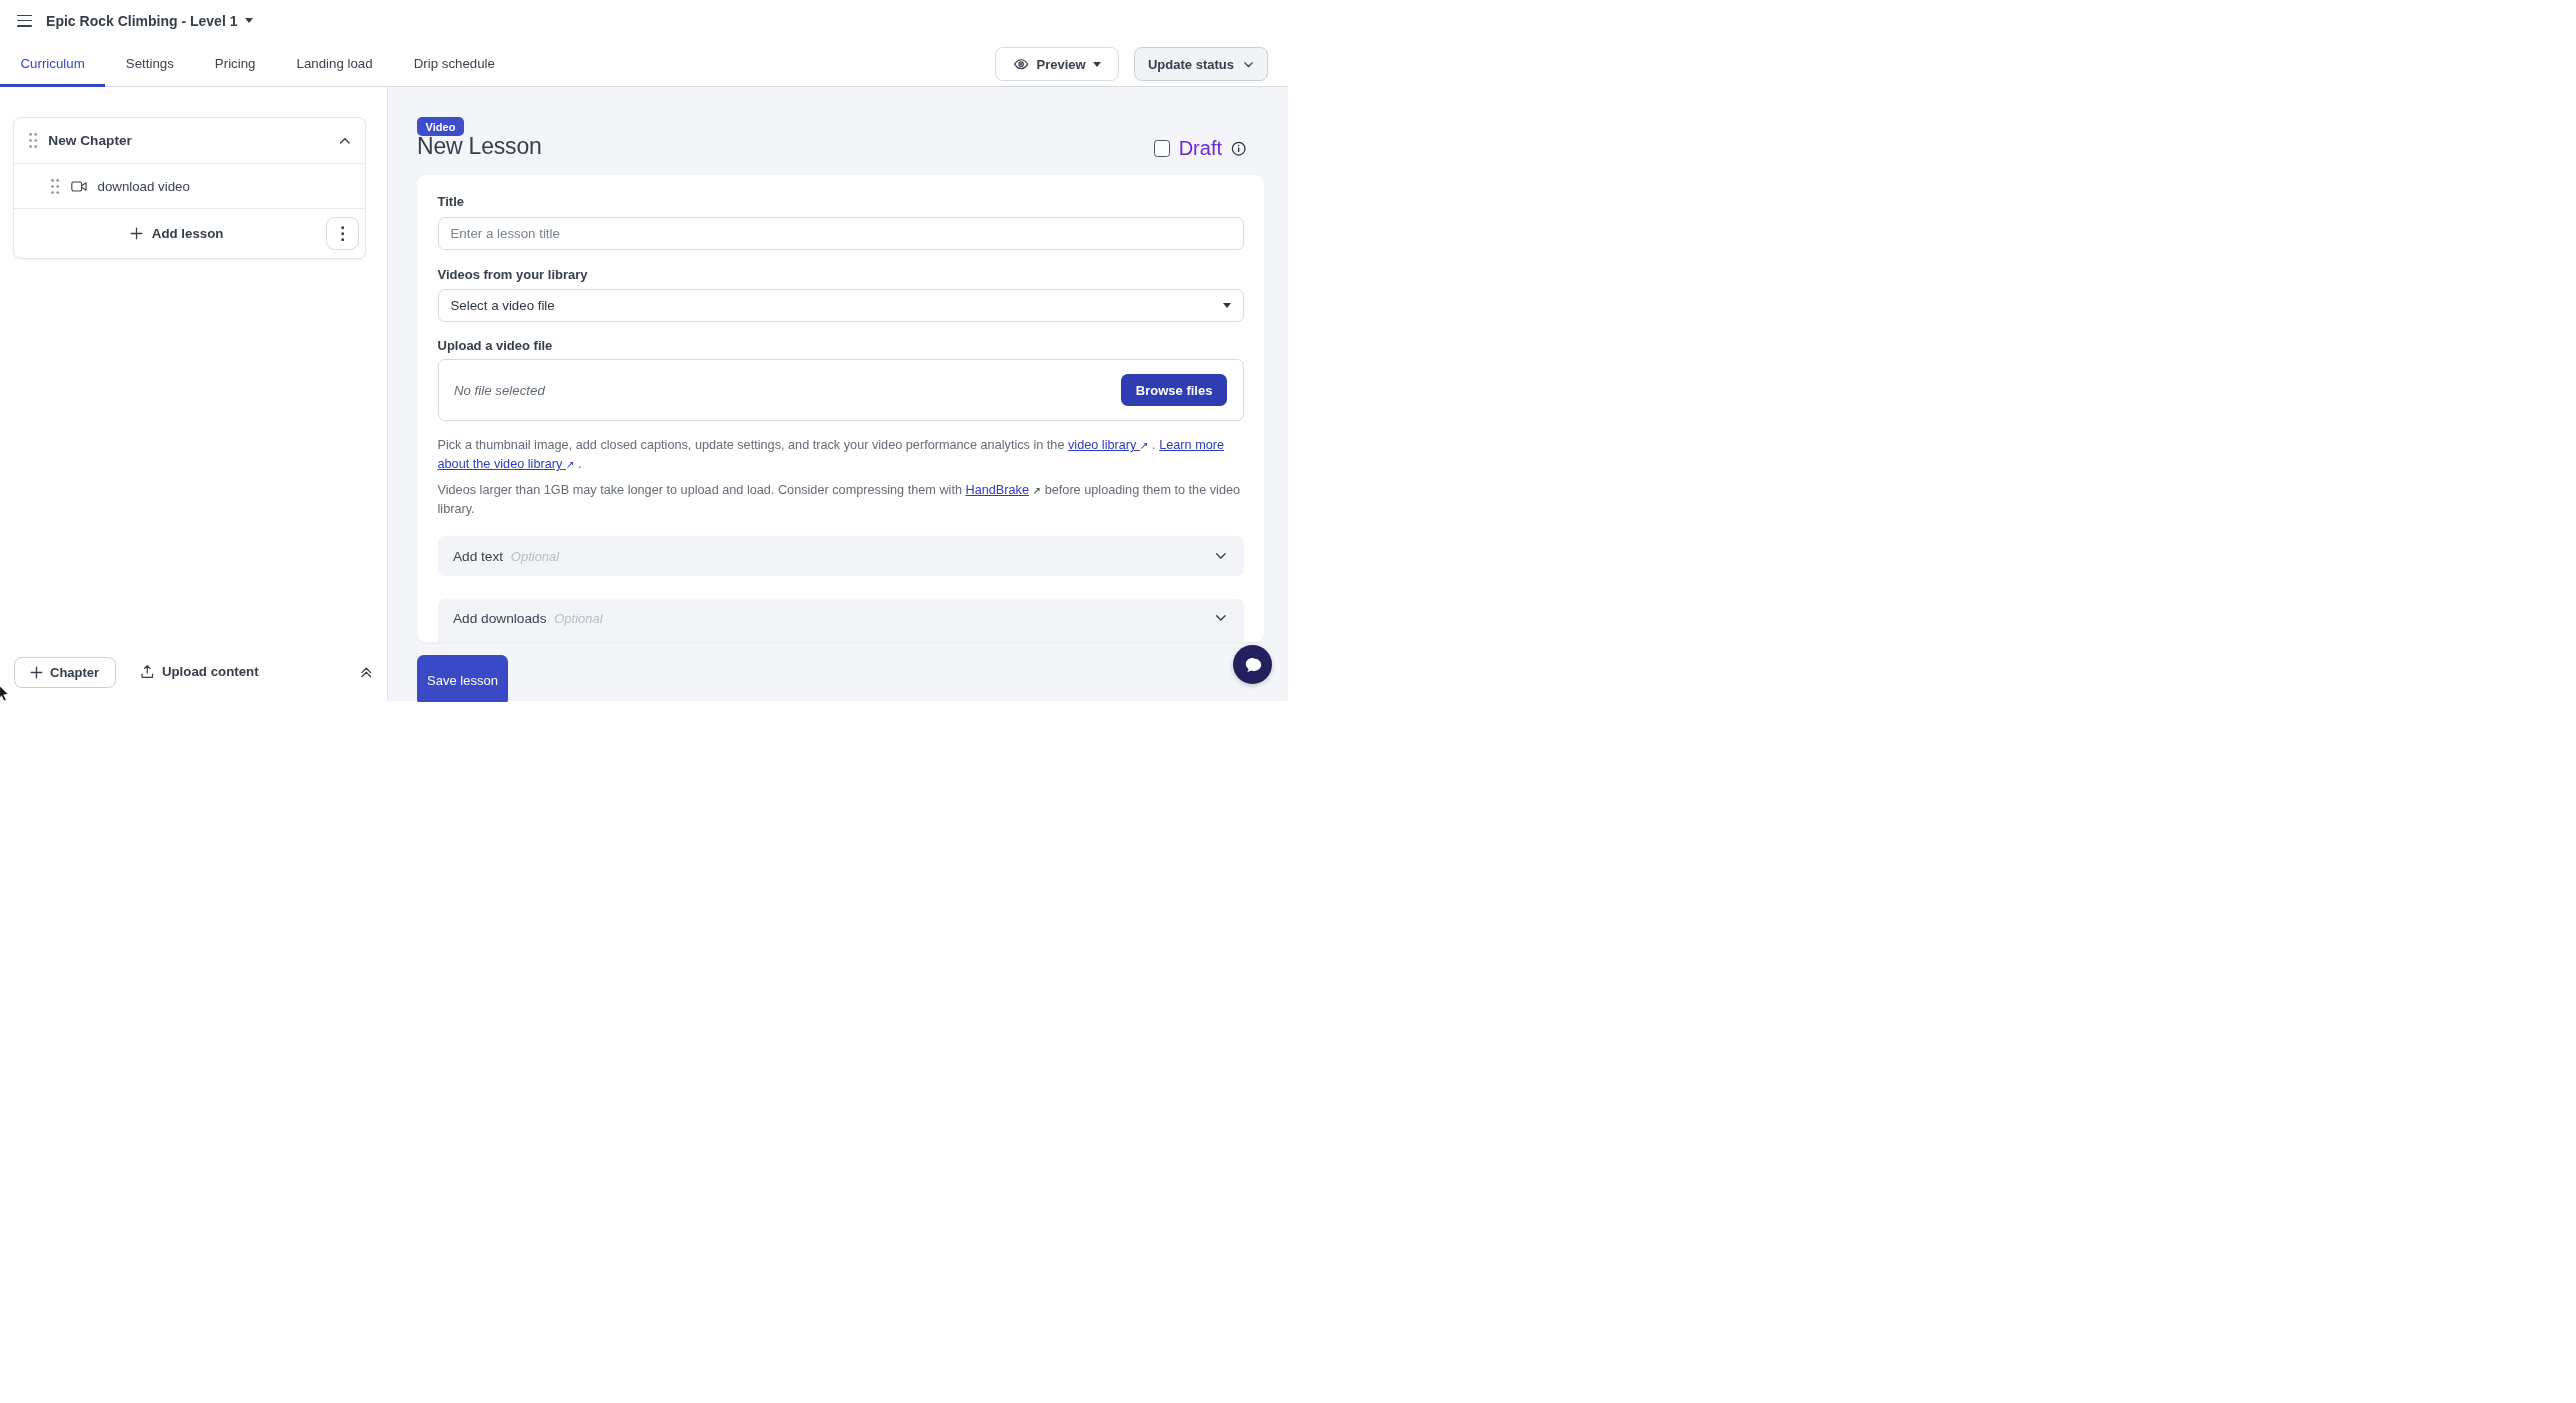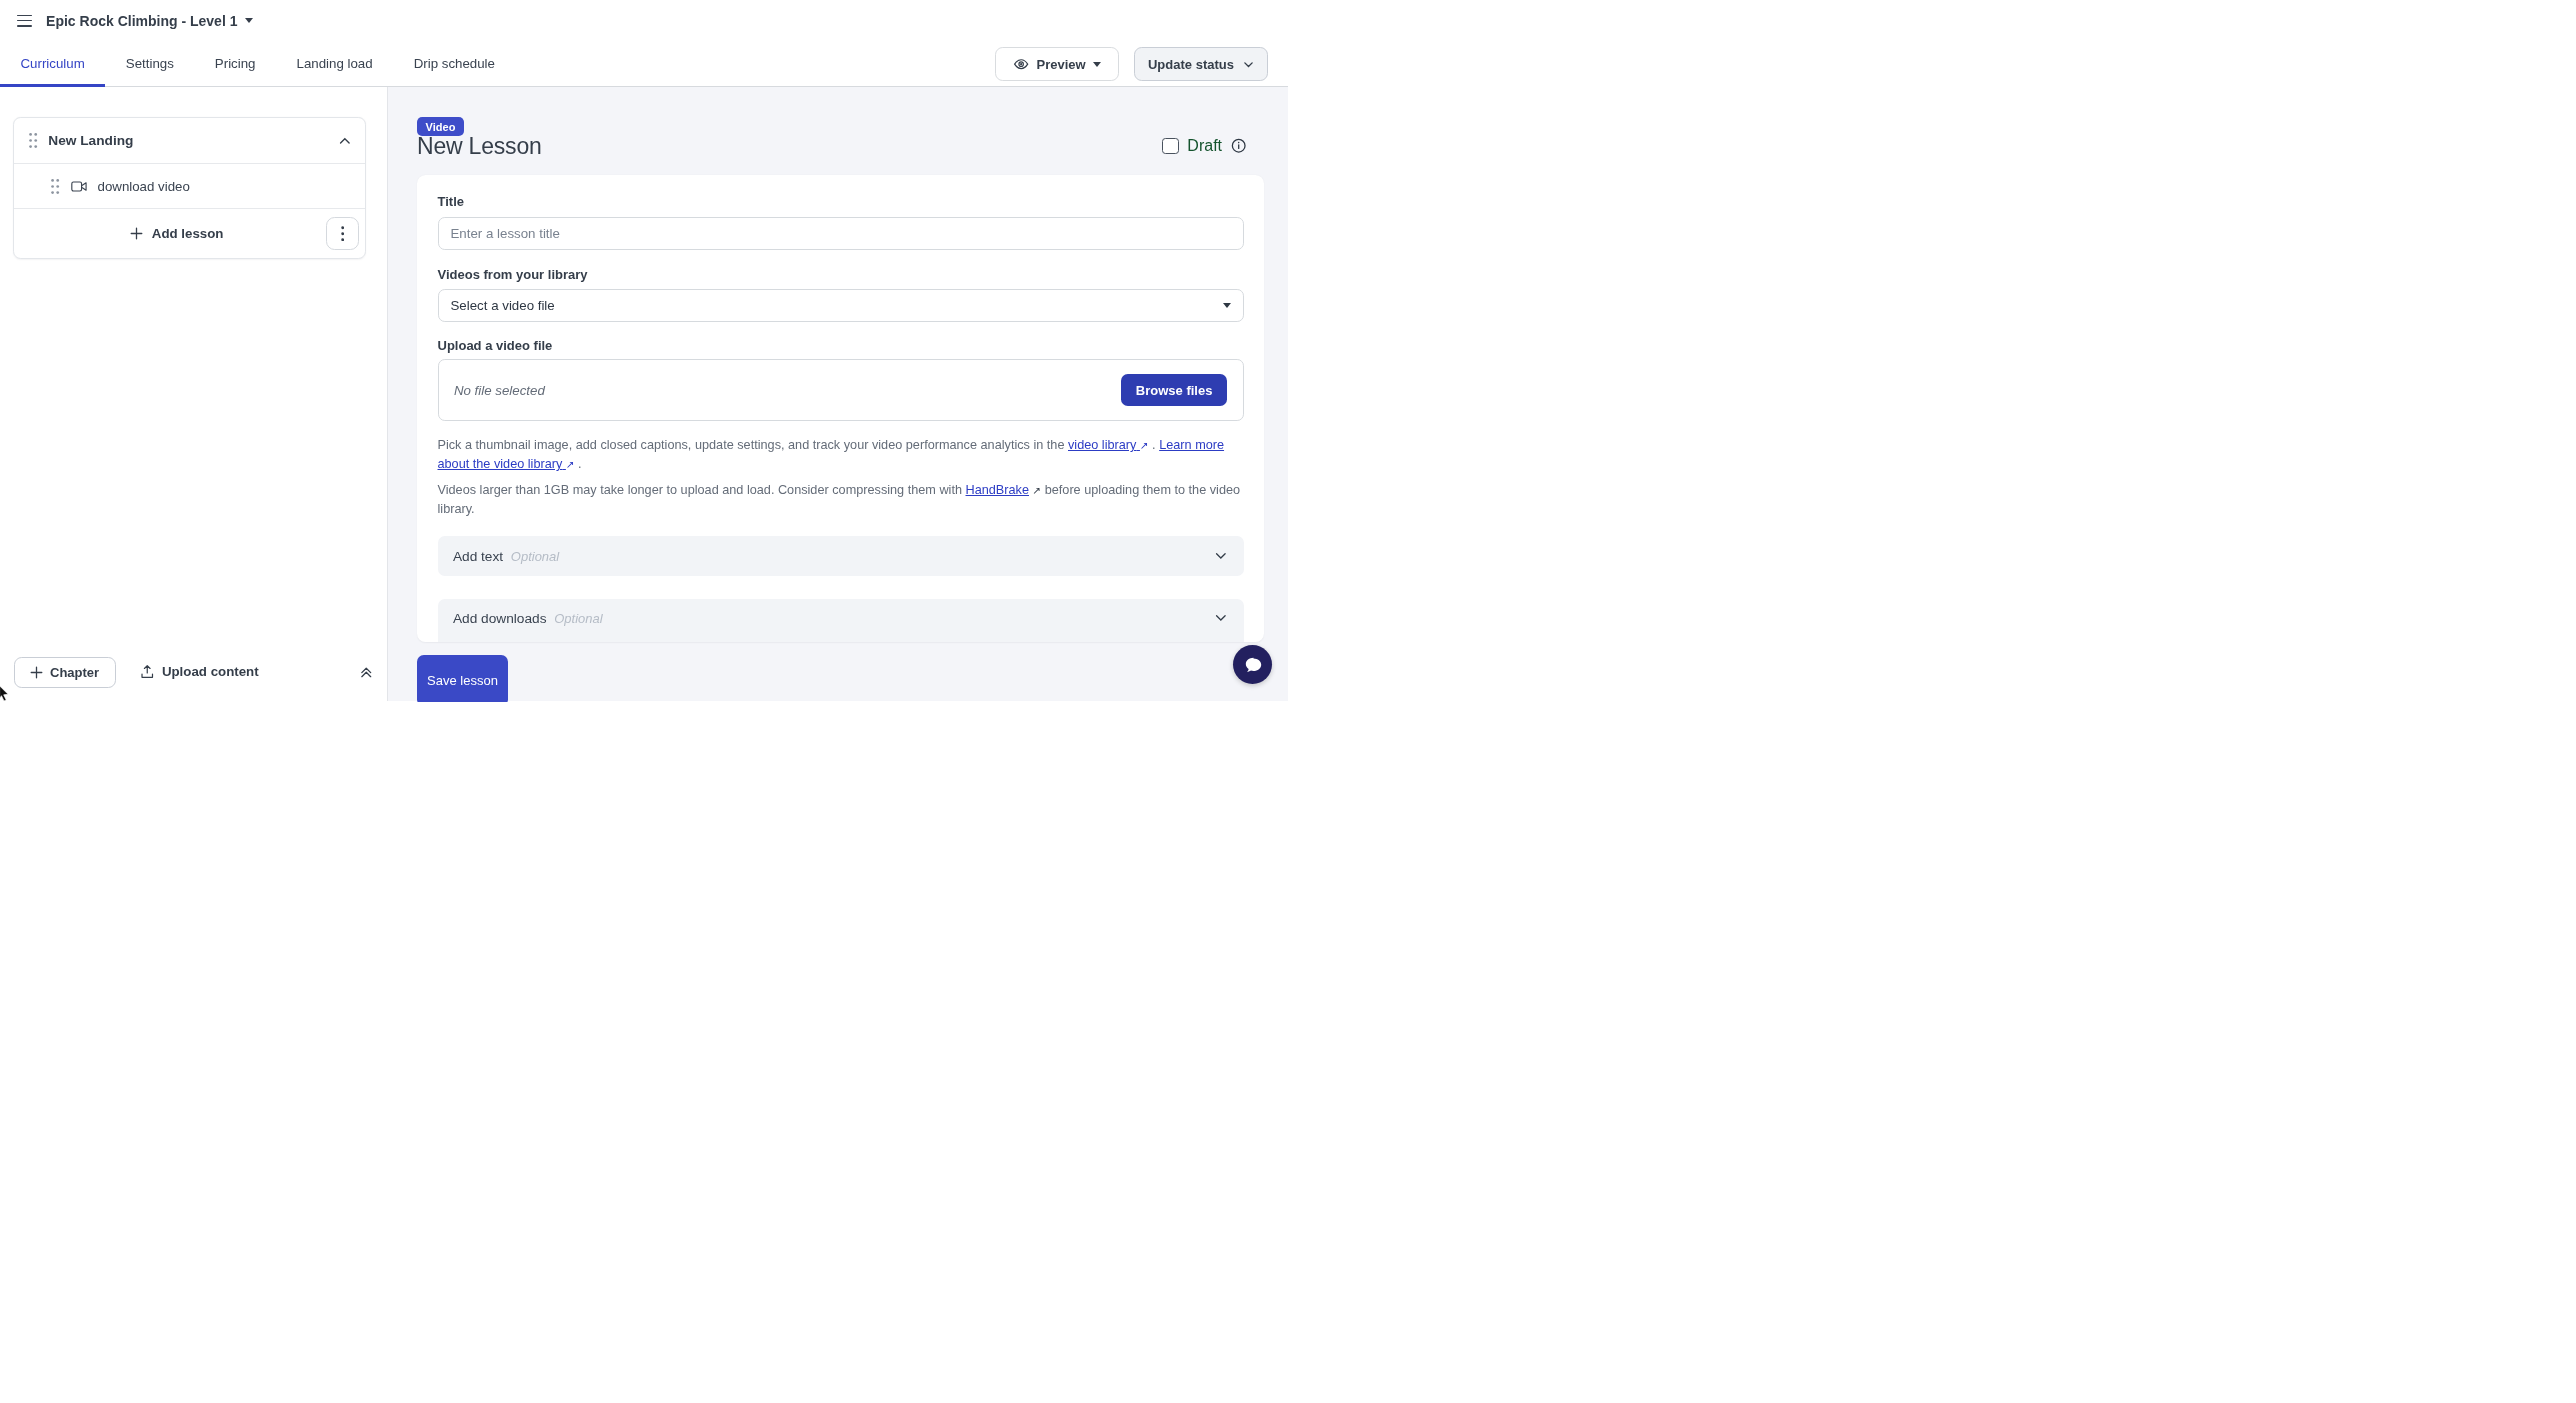--- a/index.html
+++ b/index.html
@@ -60,21 +60,21 @@
 
   
   .main { position:absolute; left:388px; top:87px; width:900px; height:614px; background:#f4f5f9; }
   .type-badge { position:absolute; left:29px; top:30px; height:19px; padding:0 8.6px; border-radius:5.1px;
                 background:#3e4dc9; color:#fff; font-size:11px; font-weight:700;
                 display:flex; align-items:center; }
   .lesson-heading { position:absolute; left:29px; top:46px; font-size:23px; font-weight:500;
                     color:#353e4a; letter-spacing:-0.2px; }
   .draft-wrap { position:absolute; right:42px; top:50px; display:flex; align-items:center; gap:8.6px; }
   .checkbox { width:16.3px; height:16.3px; border:1.4px solid #49525e; border-radius:3.4px; background:#fff; cursor:pointer; }
-  .draft-label { font-size:16px; color:#14532d; }
+  .draft-label { font-size:20px; color:#6d28d9; }
 
   .form-card { position:absolute; left:29px; top:88px; width:847px; height:467px; background:#fff;
                border-radius:8.6px; box-shadow:0 0.9px 1.7px rgba(16,24,40,.05); overflow:hidden; }
   .fc-inner { position:absolute; left:20.5px; top:0; width:806px; }
   .field-label { position:absolute; font-size:13px; font-weight:700; color:#353e4a; }
   .text-input { position:absolute; width:806px; height:33px; border:0.9px solid #d6dade; border-radius:6.8px;
                 padding:0 12px; font-size:13.3px; color:#353e4a; background:#fff;
                 font-family:inherit; outline:none; }
   .text-input::placeholder { color:#79828f; opacity:1; }
   .select-box { position:absolute; width:806px; height:33px; border:0.9px solid #d6dade; border-radius:6.8px;
@@ -170,21 +170,21 @@
         <span class="icon">
           <svg width="10.3" height="19" viewBox="0 0 12 22" fill="#8d95a0">
             <circle cx="3" cy="4" r="1.6"></circle>
               <circle cx="9" cy="4" r="1.6"></circle>
             <circle cx="3" cy="11" r="1.6"></circle>
               <circle cx="9" cy="11" r="1.6"></circle>
             <circle cx="3" cy="18" r="1.6"></circle>
               <circle cx="9" cy="18" r="1.6"></circle>
           </svg>
         </span>
-        <span class="chapter-title">New Landing</span>
+        <span class="chapter-title">New Chapter</span>
         <span class="icon">
           <svg width="13.7" height="13.7" viewBox="0 0 16 16" fill="none" stroke="#353e4a" stroke-width="1.6" stroke-linecap="round">
             <path d="M3 10.5L8 5.5l5 5"></path>
           </svg>
         </span>
       </div>
       <div class="chapter-row lesson-row">
         <span class="icon">
           <svg width="10.3" height="19" viewBox="0 0 12 22" fill="#8d95a0">
             <circle cx="3" cy="4" r="1.6"></circle>

